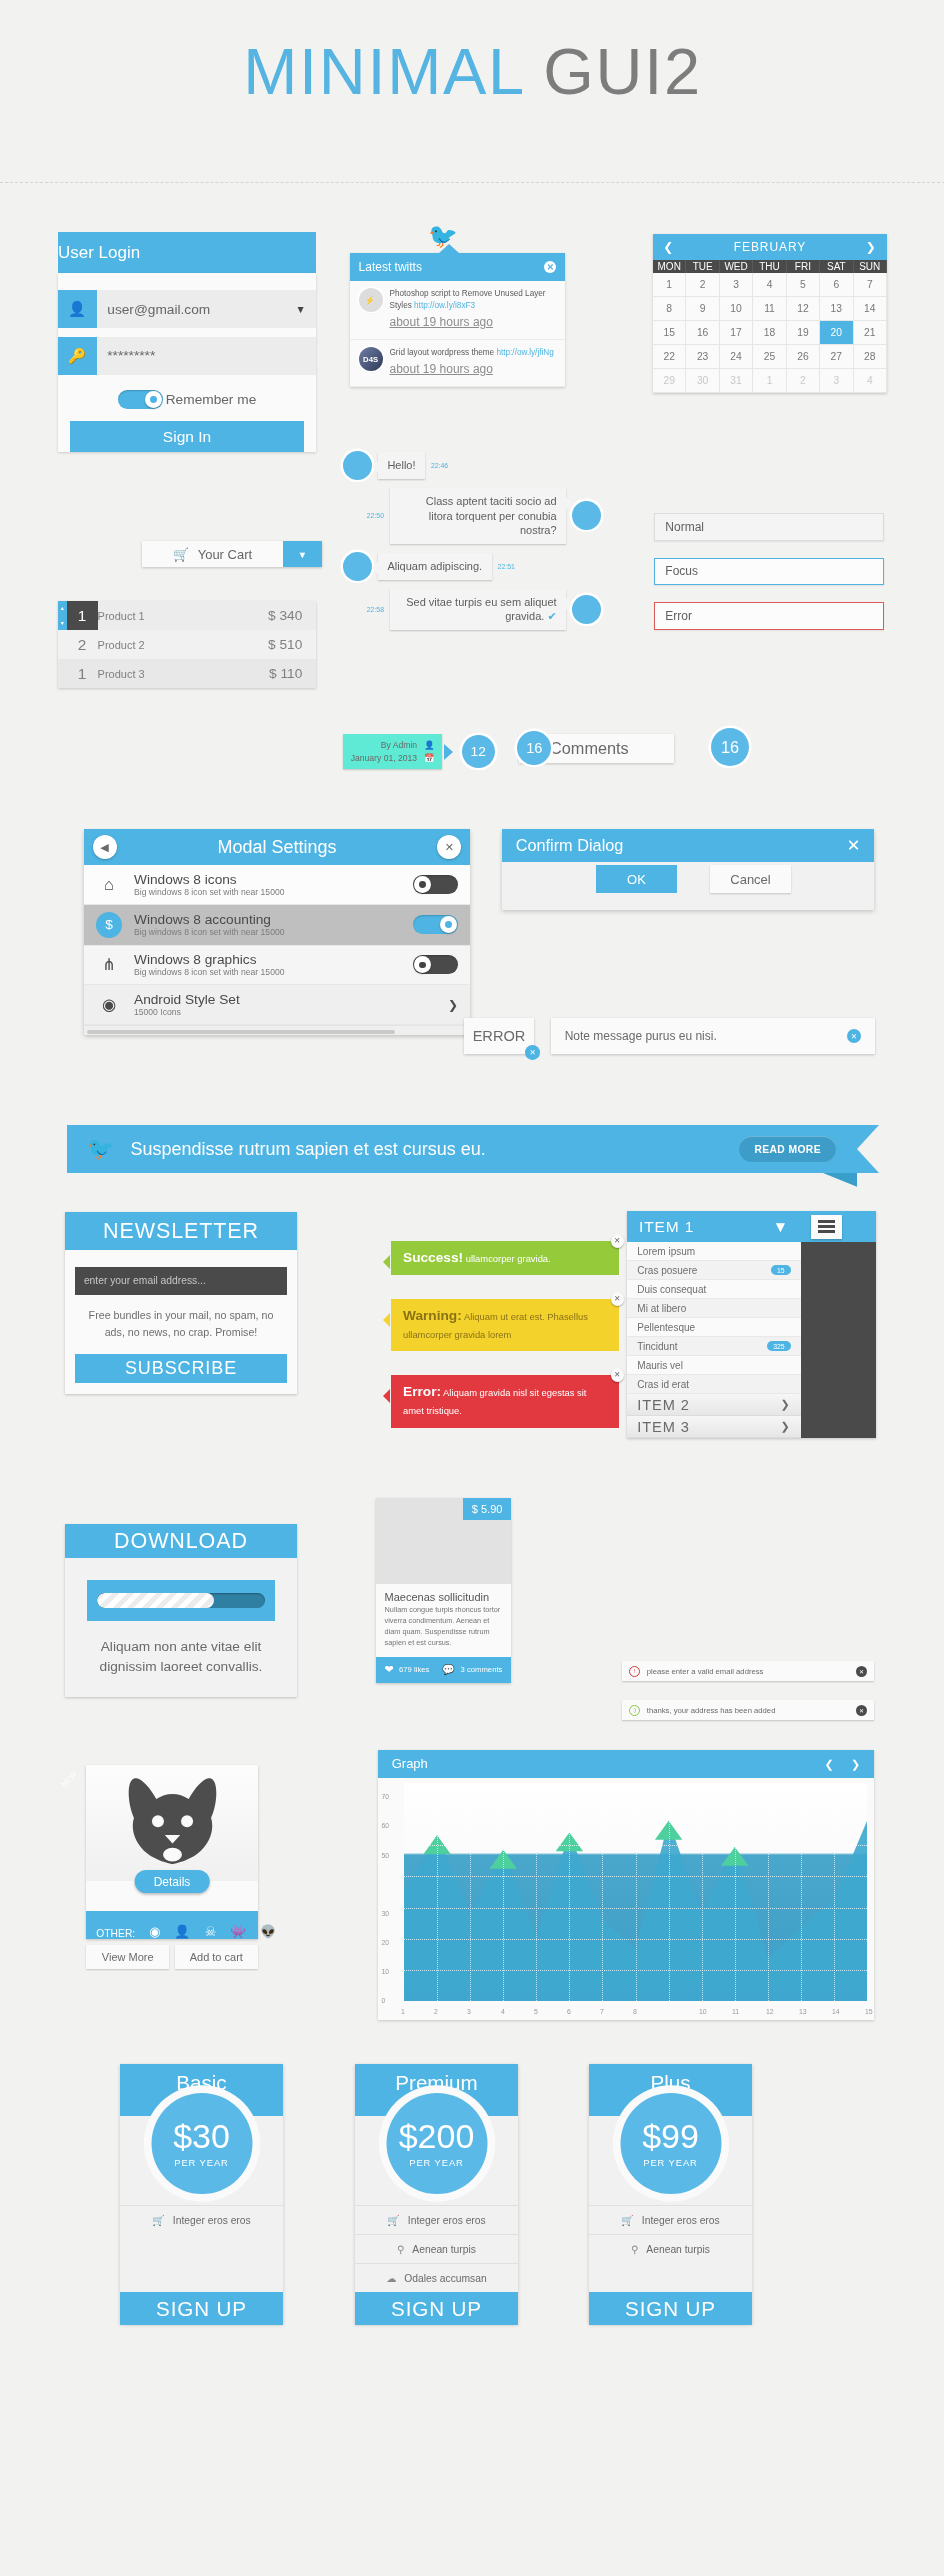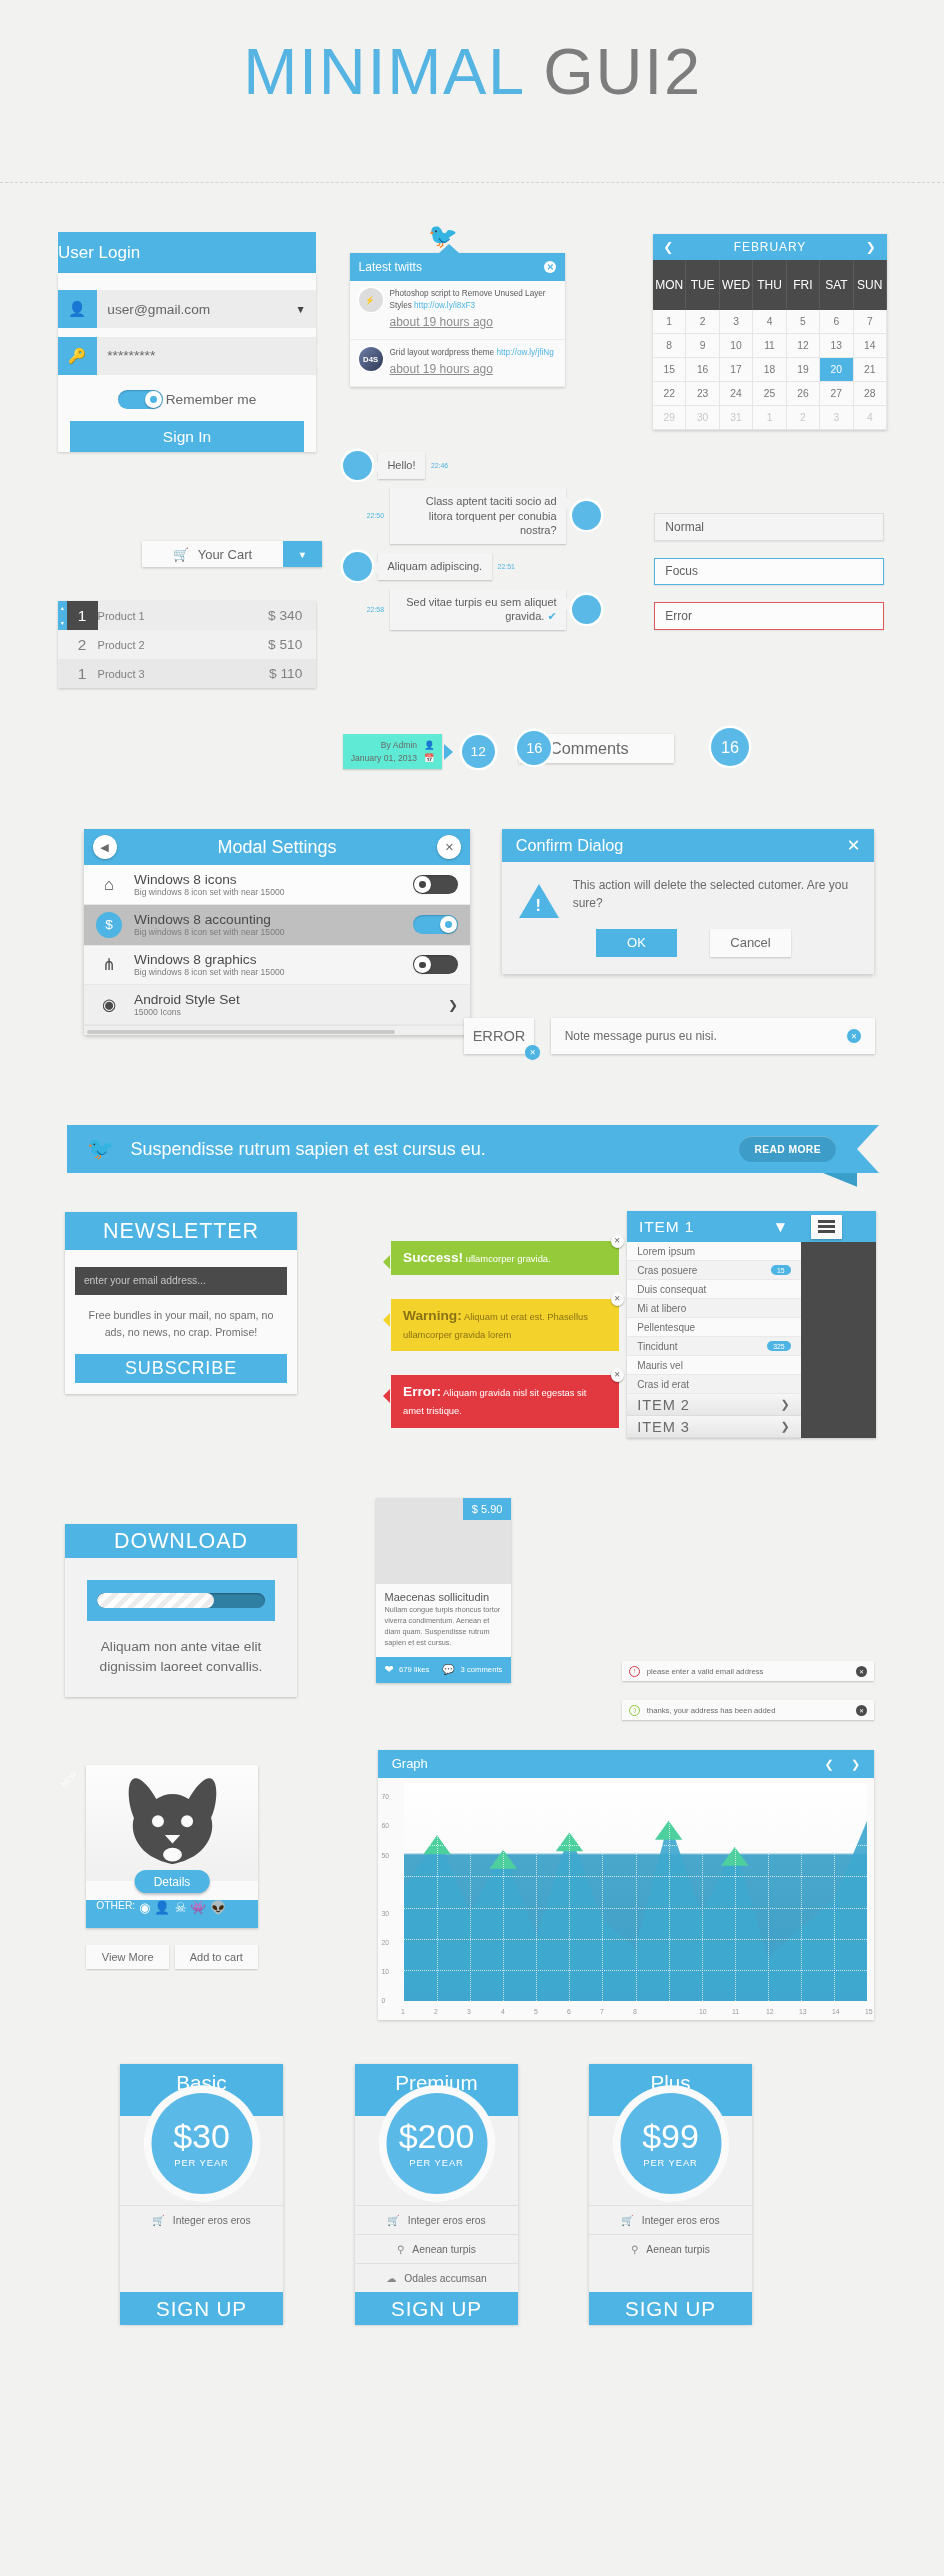--- a/index.html
+++ b/index.html
@@ -61,21 +61,21 @@
   .tw-txt { font-size:8.2px; line-height:1.45; color:#5b5b5b; }
   .tw-txt a { color:#4db4e3; text-decoration:none; }
   .tw-time { color:#8d8d8d; font-size:12px; display:block; margin-top:1.7px;text-decoration:underline; }
 
   
   .cal { position:absolute; left:653px; top:234px; width:234px; background:#fafafa;
          box-shadow:0 0.9px 2.6px rgba(0,0,0,.18); }
   .cal-hd { height:26px; background:#4db4e3; color:#fff; display:flex; align-items:center;
             justify-content:space-between; padding:0 10.3px; font-size:12px; font-weight:300; letter-spacing:0.9px;}
   .cal-dow { display:grid; grid-template-columns:repeat(7,1fr); background:#4a4a4a; }
-  .cal-dow div { text-align:center; color:#fff; font-size:12px; padding:18px 0; border-right:0.9px solid #5a5a5a;}
+  .cal-dow div { text-align:center; color:#fff; font-size:10px; padding:1px 0; border-right:0.9px solid #5a5a5a;}
   .cal-grid { display:grid; grid-template-columns:repeat(7,1fr); }
   .cal-grid div { text-align:center; font-size:10.3px; padding:6px 0; color:#777;
                   border-right:0.9px solid #e6e6e6; border-bottom:0.9px solid #e6e6e6; background:#fafafa; }
   .cal-grid div.dim { color:#c8c8c8; }
   .cal-grid div.sel { background:#4db4e3; color:#fff; }
 
   
   .chat { position:absolute; left:343px; top:451px; width:258px; }
   .bub { position:relative; background:#f4f4f4; box-shadow:0 0.9px 1.7px rgba(0,0,0,.2);
          padding:6px 9.4px; font-size:11px; color:#5e5e5e; line-height:1.35; }
@@ -293,22 +293,22 @@
   .dog-new { position:absolute; left:0; top:0; width:0; height:0; border-top:39px solid #4db4e3;
              border-right:39px solid transparent; }
   .dog-new span { position:absolute; left:-34px; top:-29px; color:#fff; font-size:7.7px;
                   transform:rotate(-45deg); display:block; width:34px; text-align:center; }
   .dog-img { height:116px; display:flex; align-items:center; justify-content:center;
              background:linear-gradient(#fdfdfd,#f0f0f0); position:relative; }
   .dog-face { font-size:76px; color:#4d4d4d; line-height:1; }
   .dog-btn { position:absolute; left:50%; transform:translateX(-50%); bottom:-12px; background:#4db4e3;
              color:#fff; font-size:12px; padding:4.3px 19px; border-radius:13.7px;
              box-shadow:0 1.7px 2.6px rgba(0,0,0,.25); font-weight:300; }
-  .dog-other { margin-top:19px; height:27.5px; background:#4db4e3; color:#fff; display:flex;
-               align-items:flex-start; gap:4px; padding:0 10.3px; font-size:10.3px; }
+  .dog-other { margin-top:30px; height:27.5px; background:#4db4e3; color:#fff; display:flex;
+               align-items:flex-end; gap:14px; padding:0 10.3px; font-size:10.3px; }
   .dog-other .oi { font-size:13px; }
   .dog-btns { position:absolute; left:86px; top:1945px; width:172px; display:flex; gap:5.2px; }
   .dog-btns div { flex:1; height:24px; background:#fafafa; box-shadow:0 0.9px 1.7px rgba(0,0,0,.18);
                   display:flex; align-items:center; justify-content:center; font-size:11px;
                   color:#6a6a6a; font-weight:300; }
 
   
   .graph { position:absolute; left:378px; top:1750px; width:496px; background:#fafafa;
            box-shadow:0 0.9px 2.6px rgba(0,0,0,.18); }
   .graph-hd { height:27.5px; background:#4db4e3; color:#fff; display:flex; align-items:center;
@@ -585,24 +585,20 @@
         </div>
       </div>
     <div class="m-scroll"></div>
   </div>
 
   <div class="confirm">
     <div class="confirm-hd">
       <span>Confirm Dialog</span>
       <span>✕</span>
     </div>
-    <div class="confirm-body">
-      <div class="warn-tri"></div>
-      <div class="confirm-txt">This action will delete the selected cutomer. Are you sure?</div>
-    </div>
     <div class="confirm-btns">
       <div class="btn-ok">OK</div>
       <div class="btn-cancel">Cancel</div>
     </div>
   </div>
 
   <div class="errtag">
     <span>ERROR</span>
     <span class="dotx">✕</span>
   </div>

